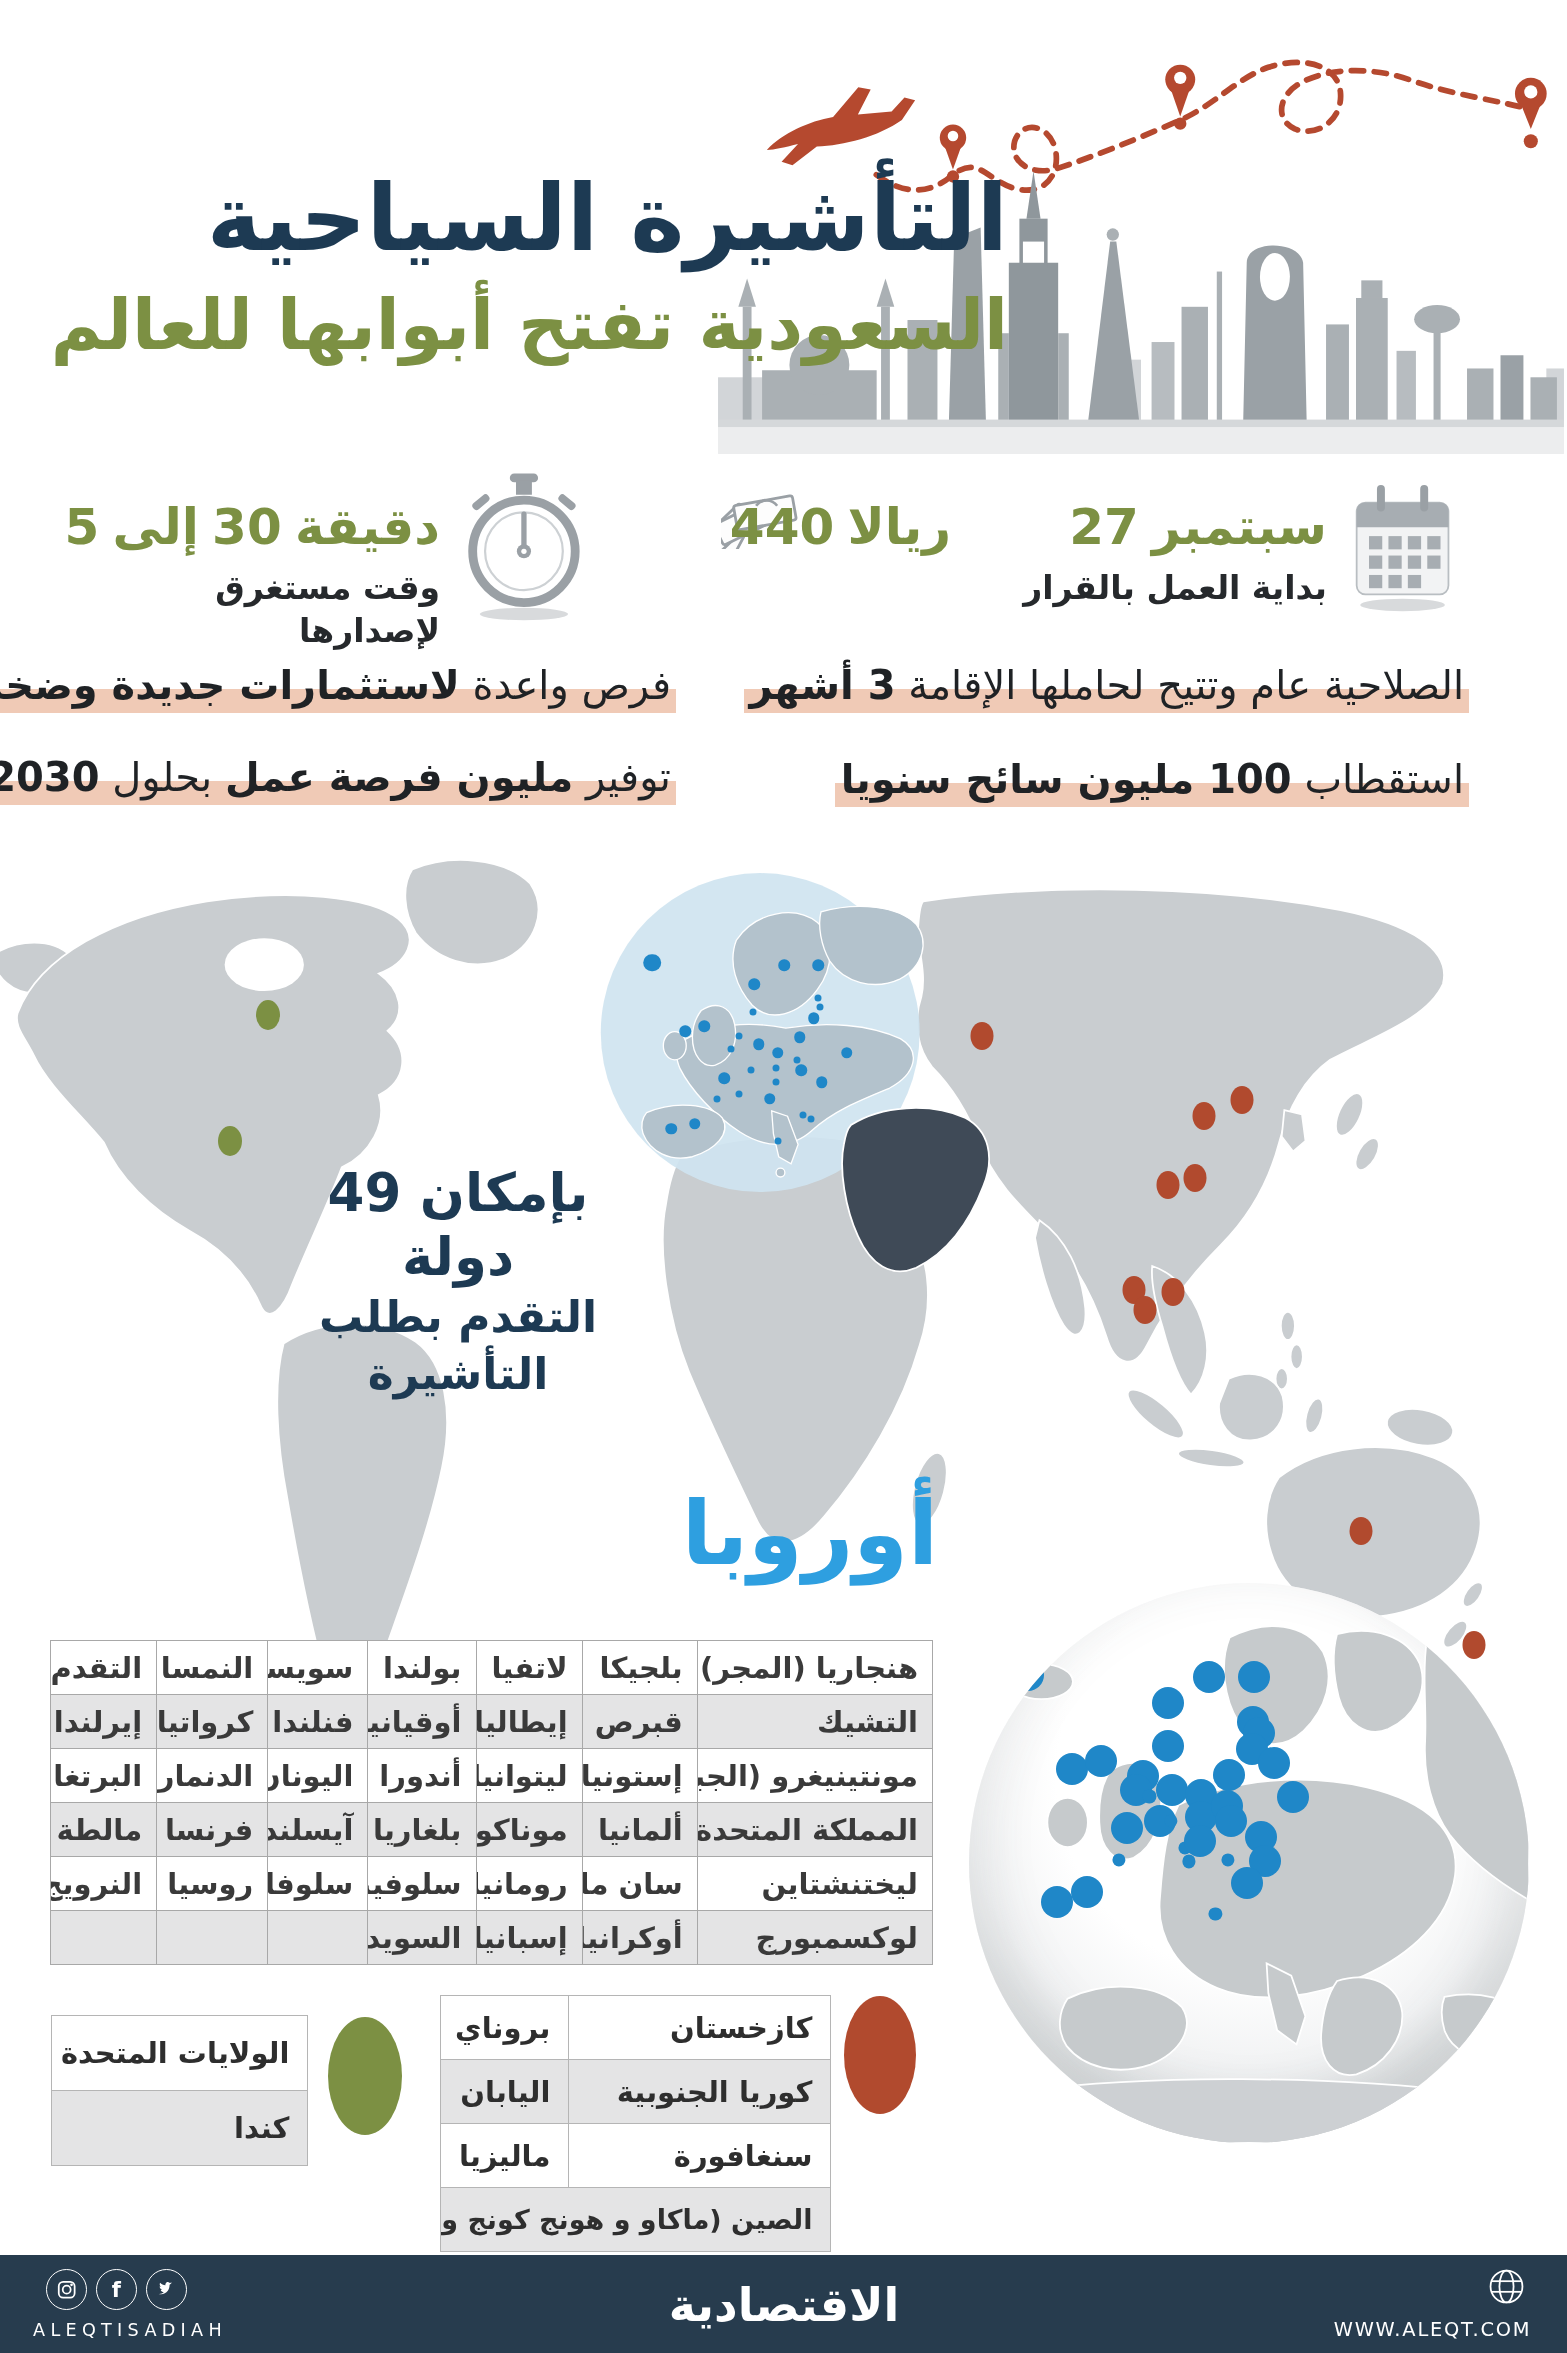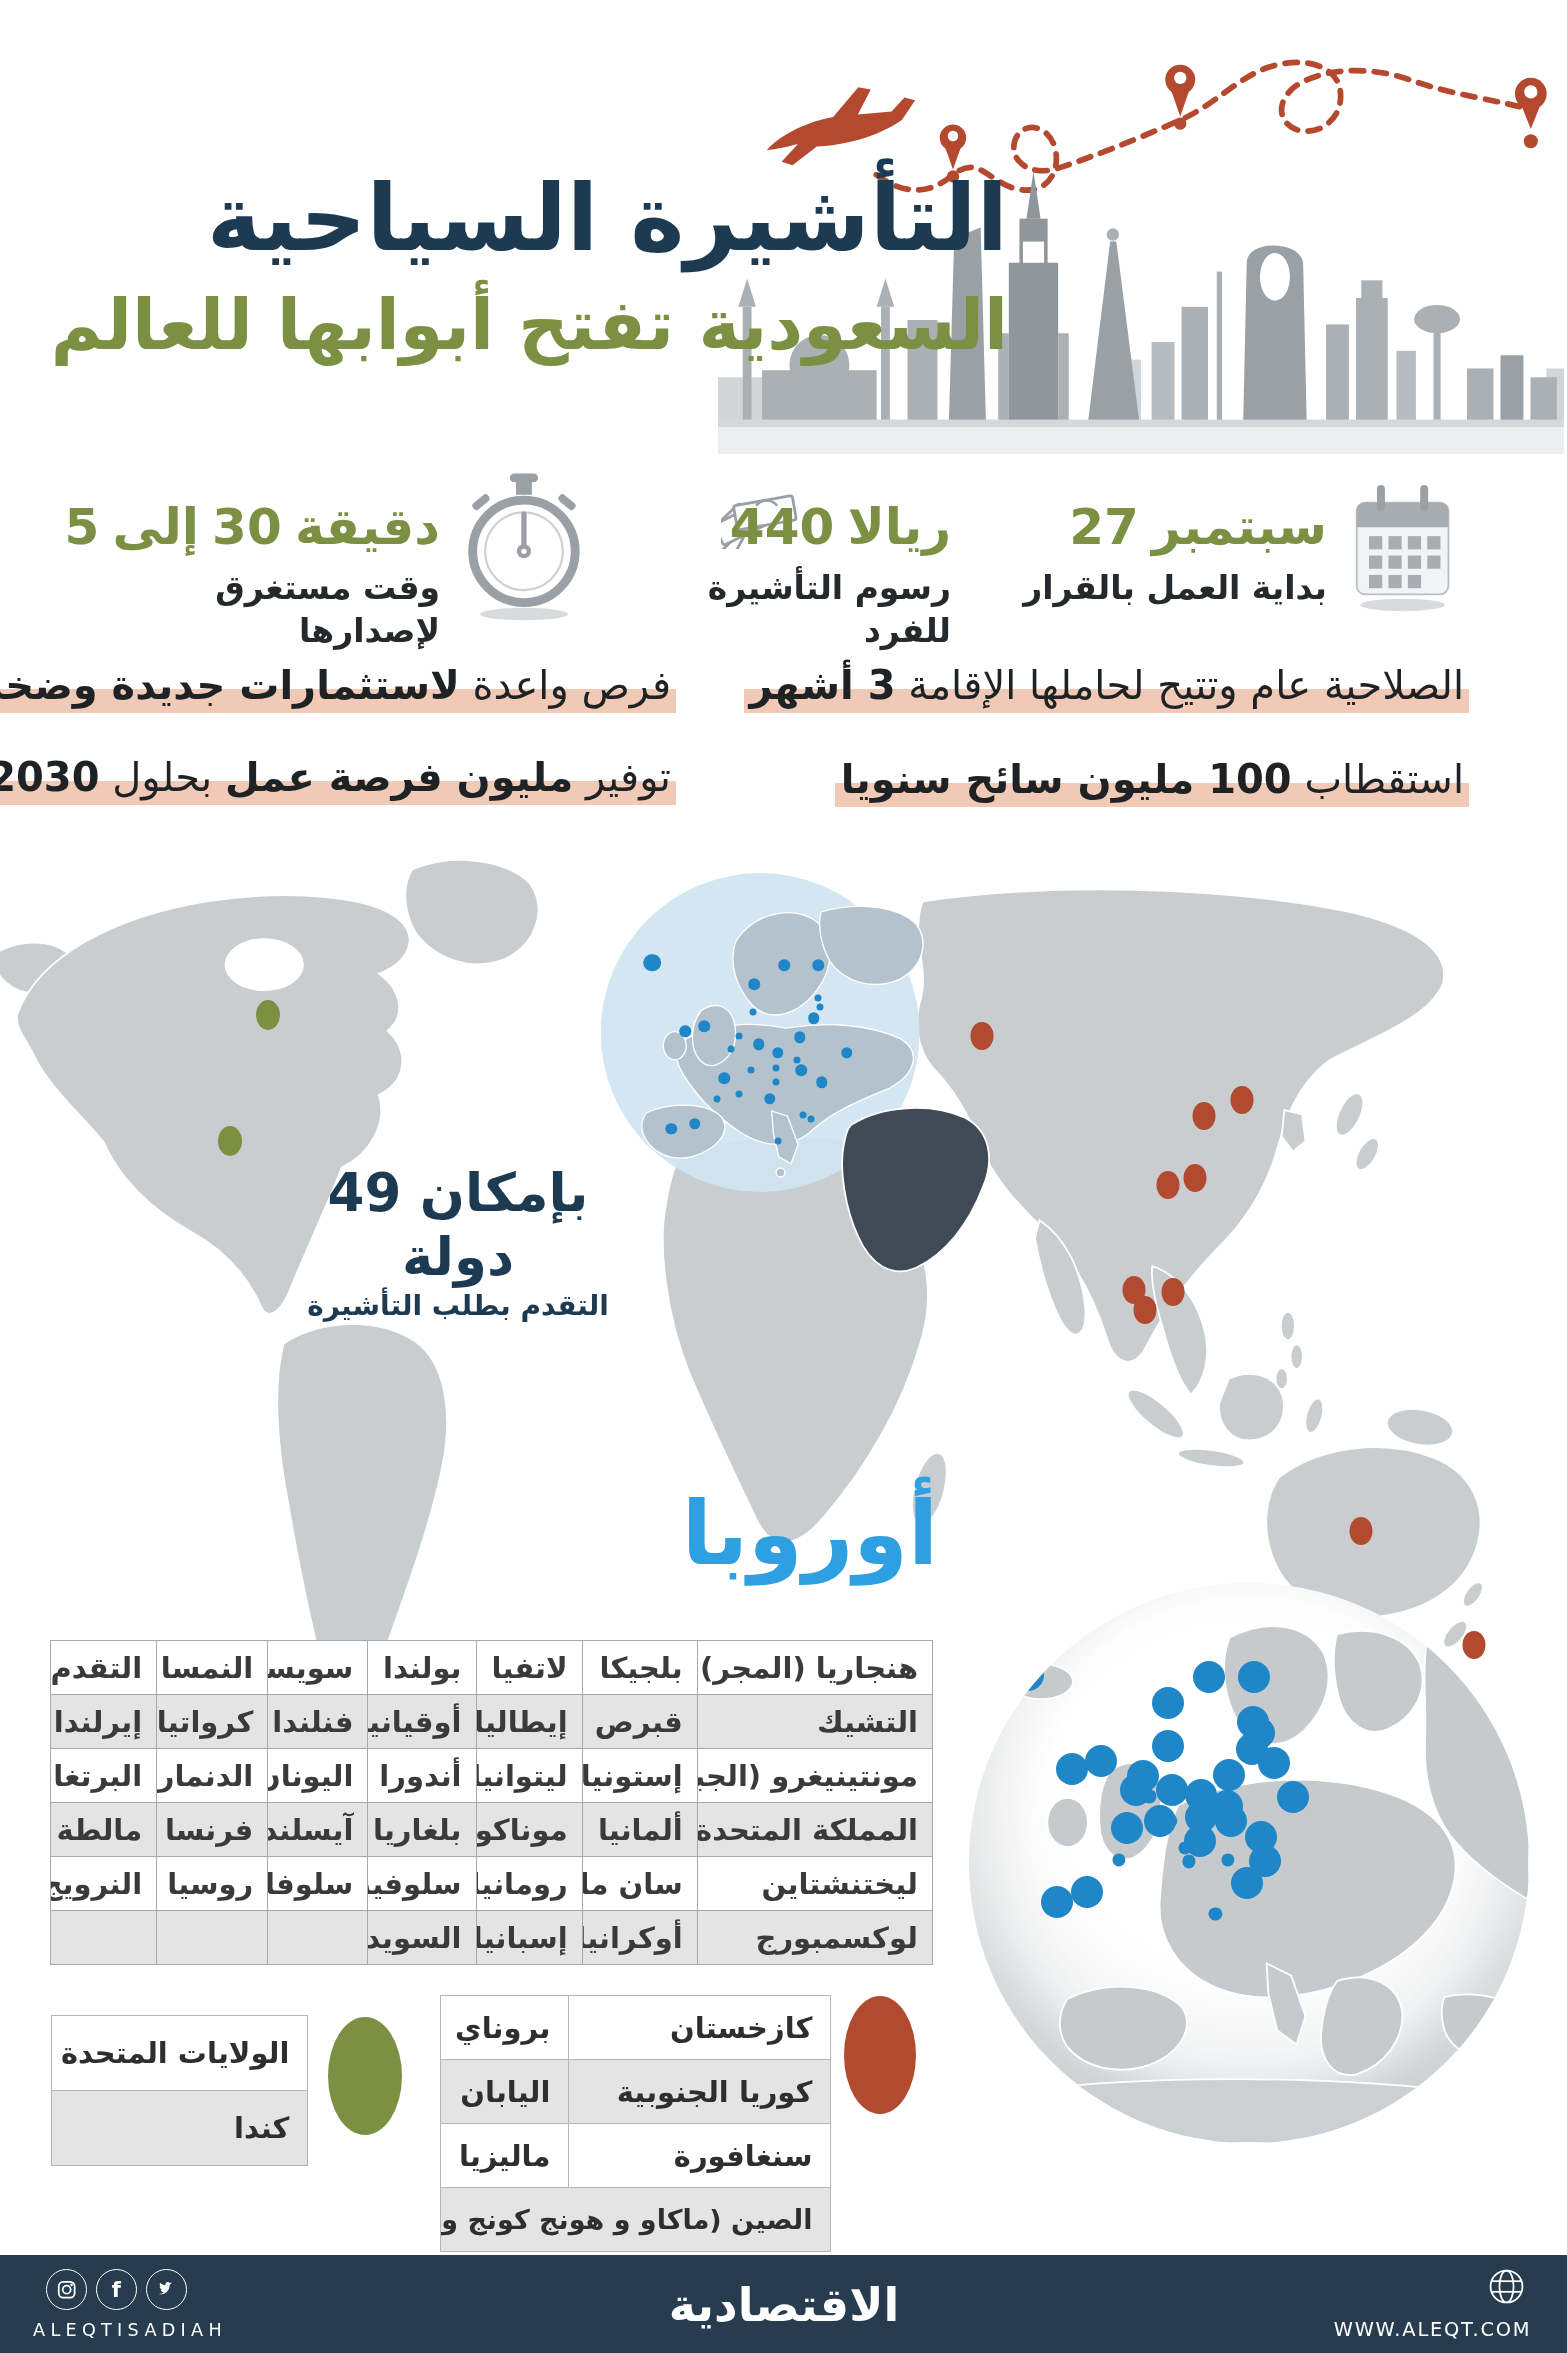--- a/index.html
+++ b/index.html
@@ -42,21 +42,21 @@
   .dot{position:absolute;border-radius:50%;transform:translate(-50%,-50%);}
   .gdot{width:24px;height:30px;background:#7c9043;}
   .rdot{width:23px;height:28px;background:#b14a2e;}
   .edot{background:#1f87c8;}
   .edot.s1{width:7px;height:7px;}
   .edot.s2{width:11.5px;height:11.5px;}
   .edot.s3{width:17.6px;height:17.6px;}
   .map-callout{position:absolute;top:1161px;left:264px;width:388px;text-align:center;direction:rtl;
                color:#1d3a53;z-index:2;}
   .map-callout .c1{font-size:53px;font-weight:bold;line-height:1.2;}
-  .map-callout .c2{font-size:28px;font-weight:bold;line-height:1.3;}
+  .map-callout .c2{font-size:44px;font-weight:bold;line-height:1.3;}
   .europe-label{position:absolute;top:1482px;left:678px;width:264px;text-align:center;
                 font-size:88px;font-weight:bold;color:#2e9fe0;z-index:2;}
 
   
   #inset{position:absolute;left:969px;top:1583px;width:560px;height:560px;border-radius:50%;
          overflow:hidden;z-index:2;
          background:radial-gradient(circle at 50% 35%, #ffffff 42%, #f2f3f4 62%, #dcdfe0 78%, #aeb3b6 100%);
          box-shadow:inset 0 -26.4px 62px rgba(60,70,80,.18), inset 0 16px 44px rgba(255,255,255,.85);}
   #inset svg{position:absolute;inset:0;}
   .idot{position:absolute;border-radius:50%;background:#1f87c8;transform:translate(-50%,-50%);}
@@ -222,21 +222,20 @@
         <rect x="16" y="30" width="68" height="28" rx="3" transform="rotate(-10 50 44)"></rect>
       </g>
       <path d="M 40,36 C 46,28 58,28 64,36" fill="none" stroke="#9aa0a5" stroke-width="3"></path>
     </svg>
   </div>
   <div class="stat-text" id="stat-fee-text">
     <div class="stat-value">
         <span>440</span>
         <span>ريالا</span>
       </div>
-    <div class="stat-label">رسوم التأشيرة للفرد</div>
   </div>
 
   <div class="stat-icon" id="stopwatch-icon">
     <svg width="137" height="152" viewBox="0 0 155 172">
       <ellipse cx="78" cy="163" rx="50" ry="7" fill="#d8dadc"></ellipse>
       <rect x="62" y="4" width="32" height="10" rx="5" fill="#9aa0a5"></rect>
       <rect x="69" y="12" width="18" height="16" fill="#9aa0a5"></rect>
       <rect x="18" y="32" width="22" height="9" rx="4" fill="#9aa0a5" transform="rotate(-40 29 36)"></rect>
       <rect x="116" y="32" width="22" height="9" rx="4" fill="#9aa0a5" transform="rotate(40 127 36)"></rect>
       <circle cx="78" cy="92" r="58" fill="#ffffff" stroke="#9aa0a5" stroke-width="10"></circle>

